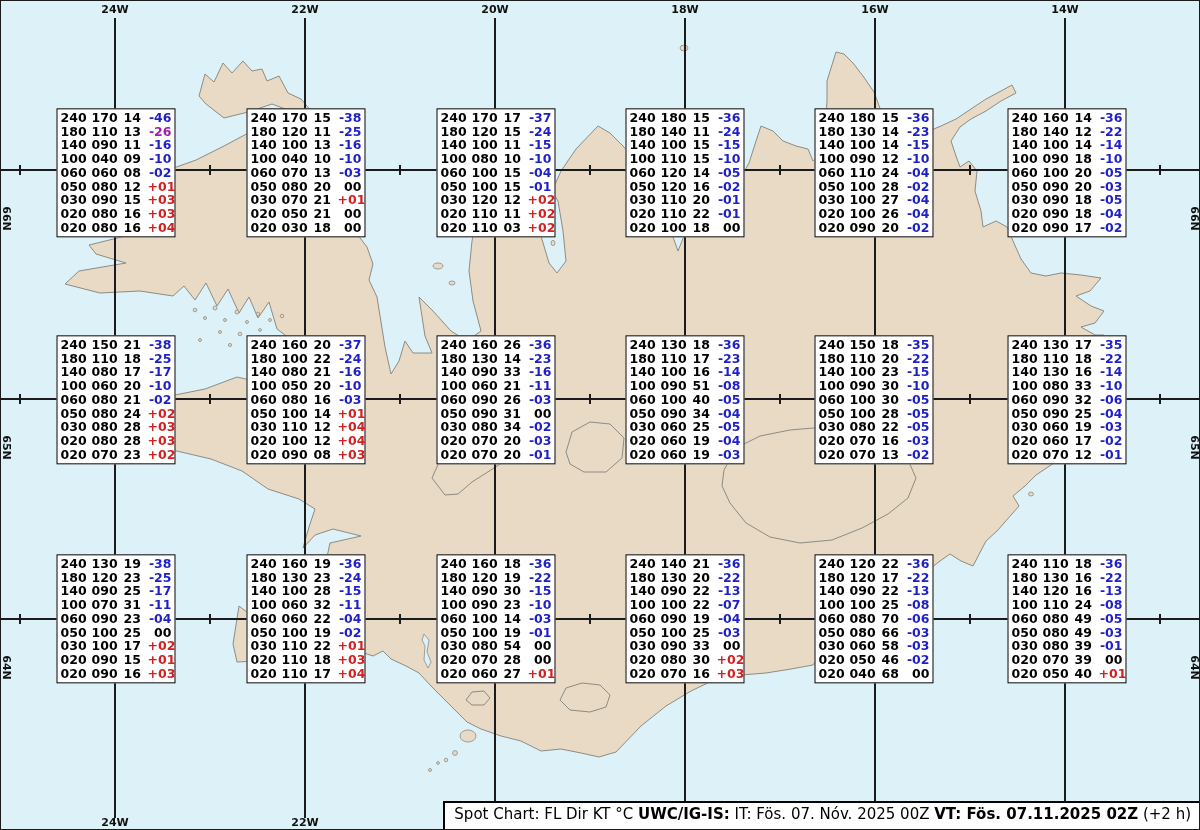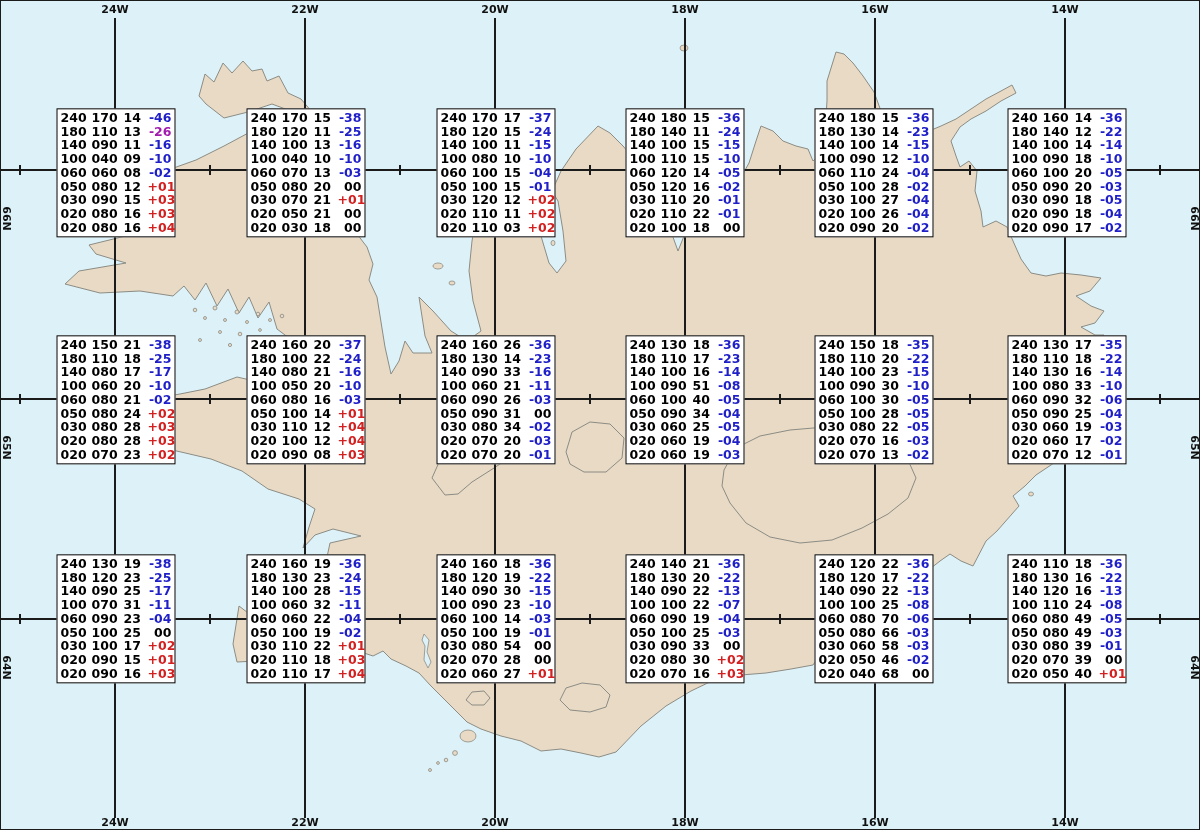--- a/index.html
+++ b/index.html
@@ -377,14 +377,15 @@
         <div class="srow"><span class="c0">140</span><span class="c1">120</span><span class="c2">16</span><span class="c3" style="color: rgb(31, 31, 200);">-13</span></div>
         <div class="srow"><span class="c0">100</span><span class="c1">110</span><span class="c2">24</span><span class="c3" style="color: rgb(31, 31, 200);">-08</span></div>
         <div class="srow"><span class="c0">060</span><span class="c1">080</span><span class="c2">49</span><span class="c3" style="color: rgb(31, 31, 200);">-05</span></div>
         <div class="srow"><span class="c0">050</span><span class="c1">080</span><span class="c2">49</span><span class="c3" style="color: rgb(31, 31, 200);">-03</span></div>
         <div class="srow"><span class="c0">030</span><span class="c1">080</span><span class="c2">39</span><span class="c3" style="color: rgb(31, 31, 200);">-01</span></div>
         <div class="srow"><span class="c0">020</span><span class="c1">070</span><span class="c2">39</span><span class="c3" style="color: rgb(0, 0, 0);">00</span></div>
         <div class="srow"><span class="c0">020</span><span class="c1">050</span><span class="c2">40</span><span class="c3" style="color: rgb(211, 32, 32);">+01</span></div>
       </div>
     </div>
 
+  <div id="footer-bar"><span style="font-weight: normal;">Spot Chart: FL Dir KT °C </span><span style="font-weight: bold;">UWC/IG-IS:</span><span style="font-weight: normal;"> IT: Fös. 07. Nóv. 2025 00Z </span><span style="font-weight: bold;">VT: Fös. 07.11.2025 02Z</span><span style="font-weight: normal;"> (+2 h)</span></div>
   <div id="frame"></div>
 </div>
 
 </body></html>

